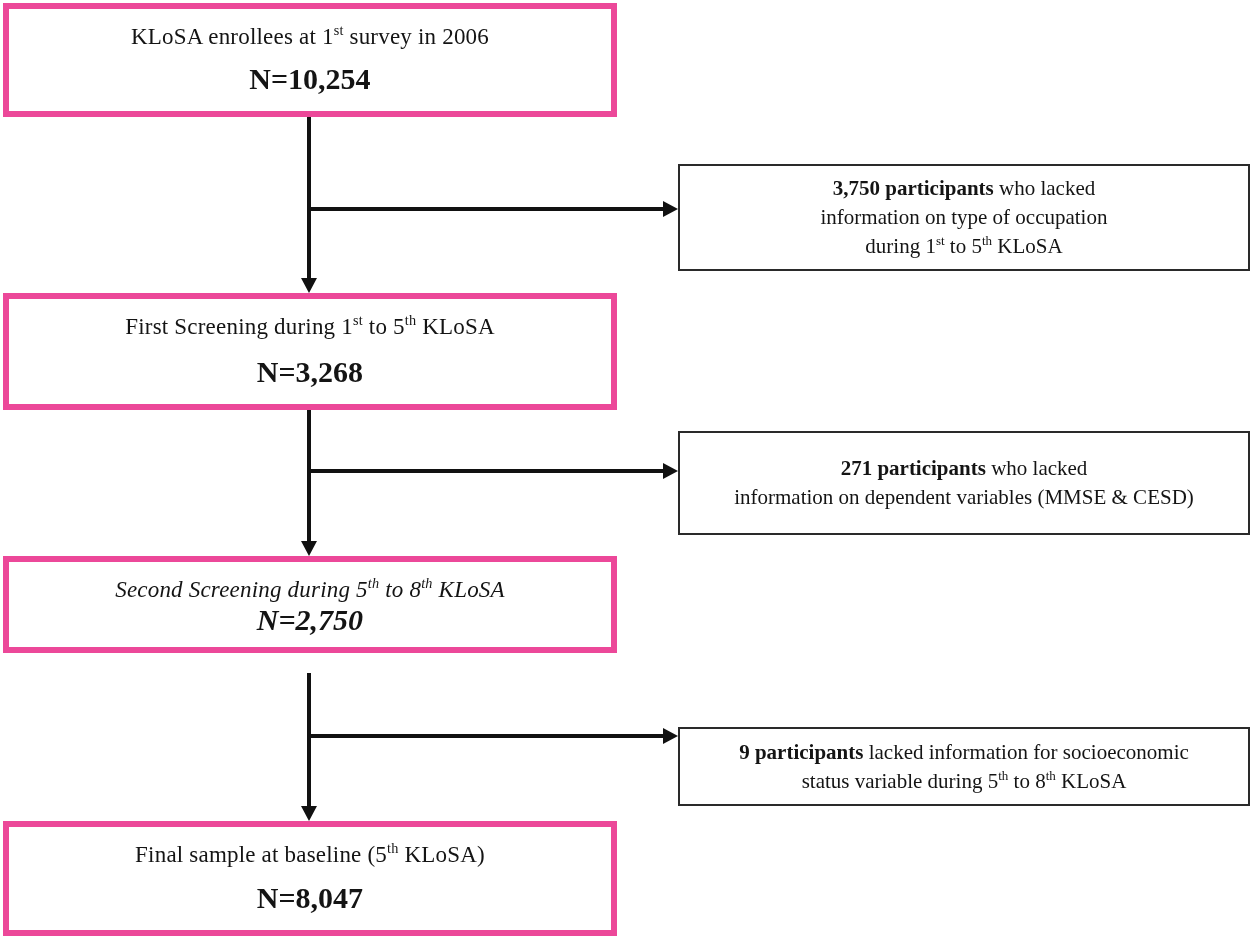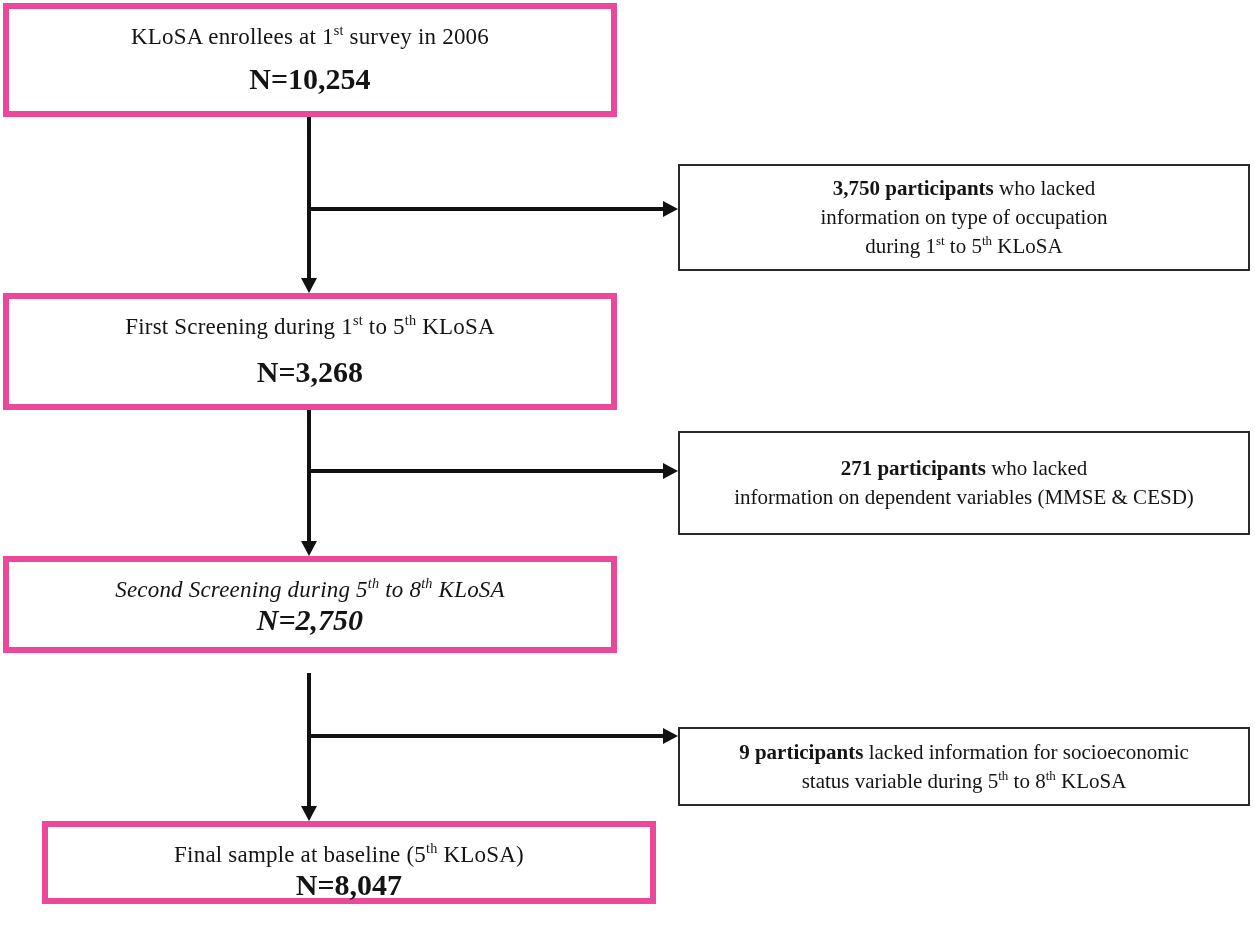--- a/index.html
+++ b/index.html
@@ -9,21 +9,21 @@
 
   
   .mbox { position:absolute; left:3px; width:614px; border:6px solid #ec4899; background:#fff;
           display:flex; flex-direction:column; align-items:center; justify-content:space-between;
           text-align:center; }
   .mbox .mtitle { font-size:23px; padding-top:15px; letter-spacing:0.2px; }
   .mbox .mn { font-size:30px; font-weight:bold; padding-bottom:15px; }
   .mb1 { top:3px;   height:114px; }
   .mb2 { top:293px; height:117px; }
   .mb3 { top:556px; height:97px;font-style:italic; }
-  .mb4 { top:821px; height:83px;margin-left:39px; }
+  .mb4 { top:821px; height:115px; }
 
   
   .sbox { position:absolute; left:678px; width:572px; border:2px solid #2a2a2a; background:#fff;
           display:flex; flex-direction:column; justify-content:center; text-align:center;
           font-size:21px; line-height:1.38; }
   .sb1 { top:164px; height:107px; }
   .sb2 { top:431px; height:104px; }
   .sb3 { top:696px; height:79px;margin-top:31px; }
 
   

